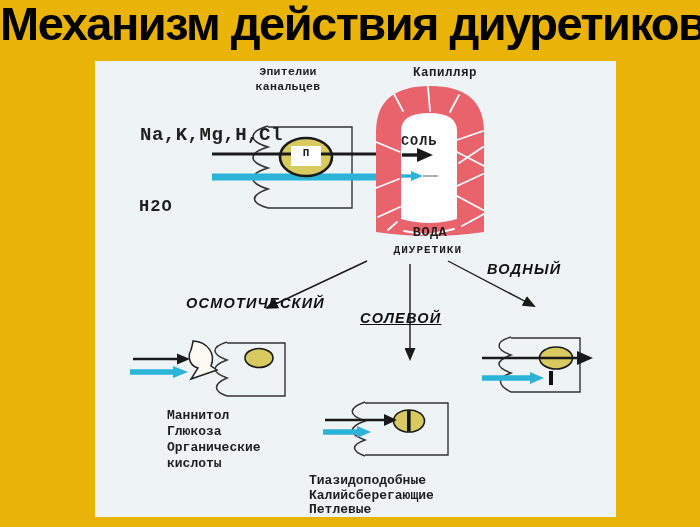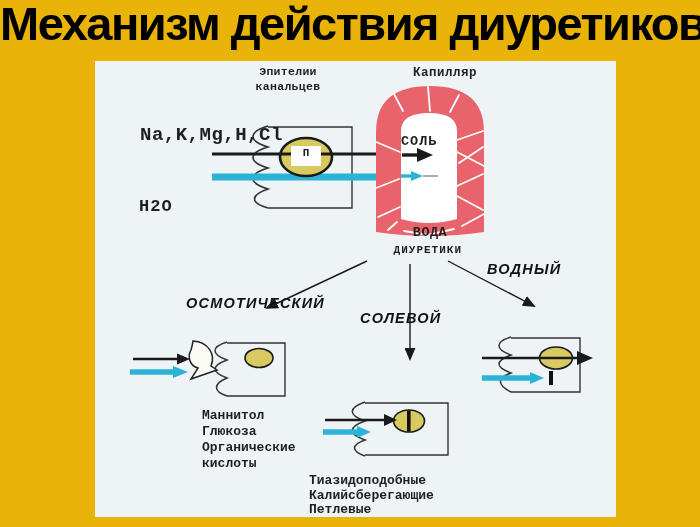--- a/index.html
+++ b/index.html
@@ -31,23 +31,23 @@
   .salt { left:401px; top:134px; width:58px; text-align:left; font-size:13.5px; letter-spacing:1px; }
   .voda { left:401px; top:199px; width:58px; text-align:center; font-size:13.5px; letter-spacing:.5px;margin-top:26px; }
   .pump { left:292px; top:147px; width:28px; text-align:center; font-size:11px; }
   .diur { left:360px; top:244px; width:102px; text-align:right; font-size:11px; letter-spacing:1px; }
   .branch {
     font-family:"Liberation Sans","DejaVu Sans",sans-serif;
     font-weight:bold; font-style:italic; font-size:14.5px; letter-spacing:1.2px; color:#111;
   }
   .osm { left:186px; top:265px;margin-top:30px; }
   .vod { left:487px; top:261px; }
-  .sol { left:360px; top:310px; }
+  .sol { left:360px; top:310px;text-decoration:underline; }
   .druglist div { font-size:13px; font-weight:bold; }
-  .drugs-osm { left:167px; top:408px; } .drugs-osm div { line-height:16px;margin-left:35px; }
+  .drugs-osm { left:167px; top:408px; } .drugs-osm div { line-height:16px; }
   .drugs-sal { left:309px; top:474px; } .drugs-sal div { line-height:14.5px; }
   .drugs-wat { left:473px; top:407px; } .drugs-wat div { line-height:16.5px; }
   .drugs-wat .indent { padding-left:21px; }
 </style>
 </head>
 <body>
 
 <div class="stage">
 
   <div class="title">Механизм действия диуретиков</div>

